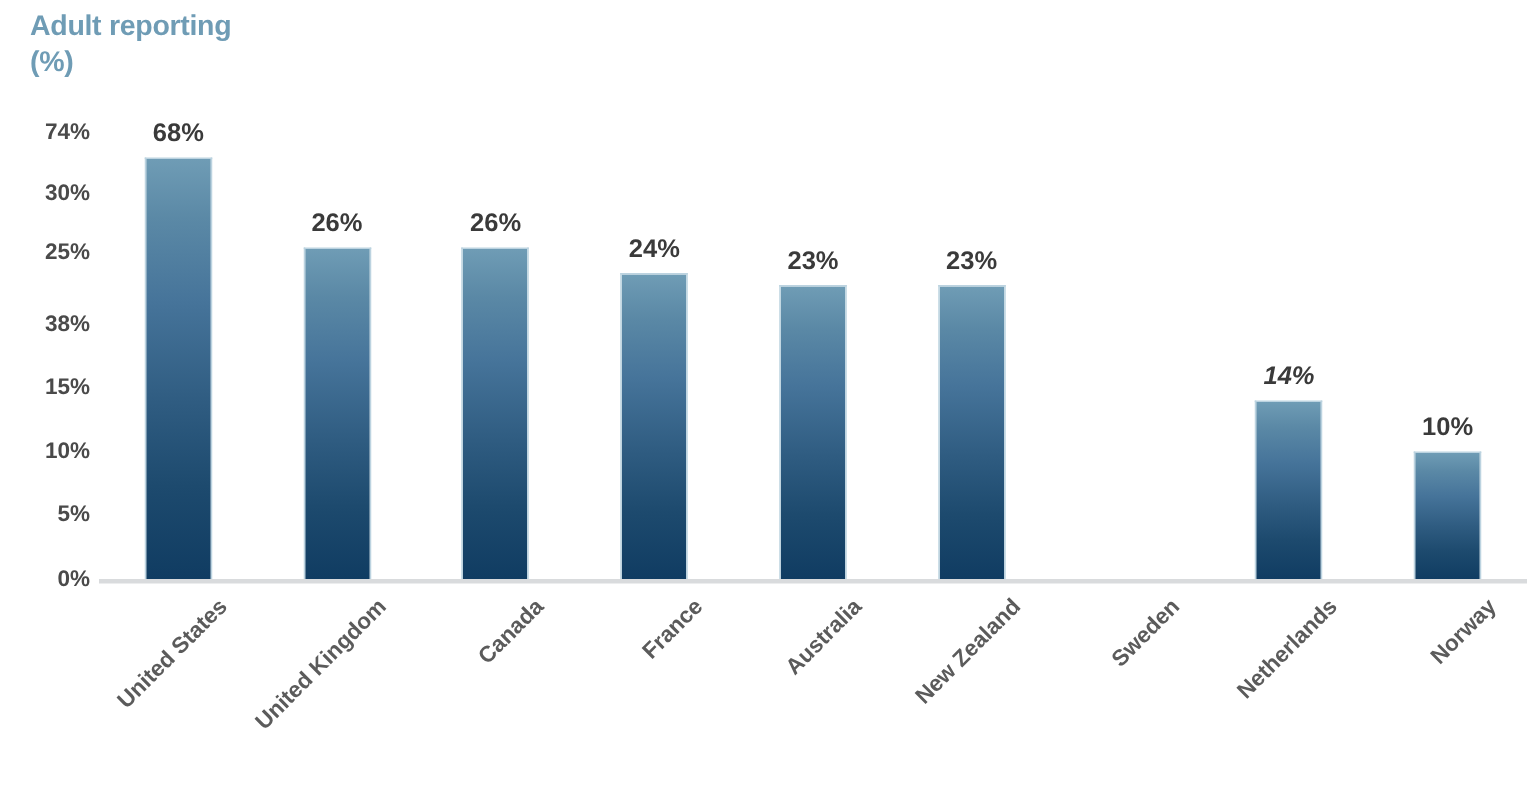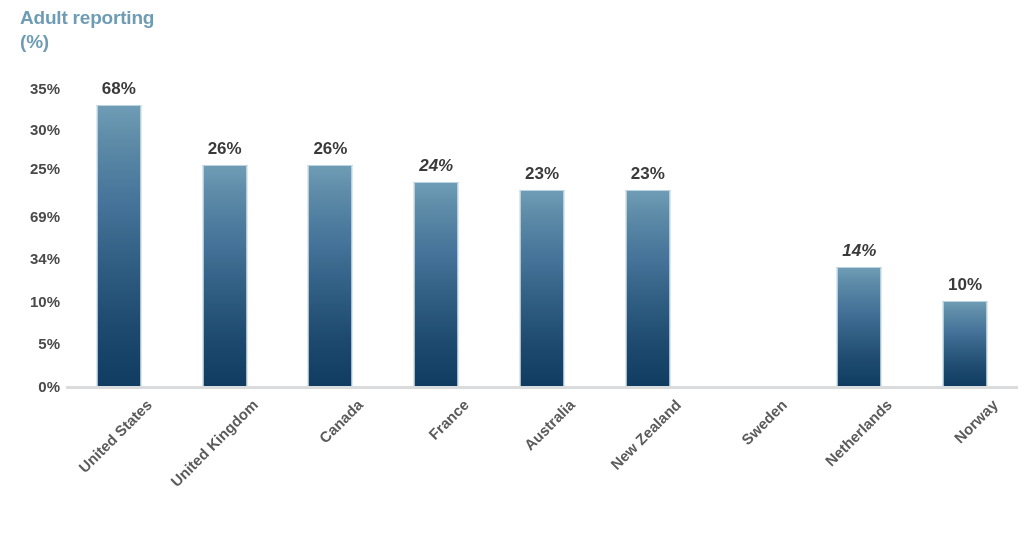--- a/index.html
+++ b/index.html
@@ -125,46 +125,46 @@
 <body>
 
 <div id="chart-root">
 
   <div id="chart-title">
     <span class="t-line">Adult reporting</span>
     <span class="t-line">(%)</span>
   </div>
 
   <div id="y-axis">
-      <div class="ytick" style="top: 88px;">35%</div>
+      <div class="ytick" style="top: 88px;">74%</div>
       <div class="ytick" style="top: 129px;">30%</div>
       <div class="ytick" style="top: 168px;">25%</div>
-      <div class="ytick" style="top: 215.714px;">69%</div>
-      <div class="ytick" style="top: 258.286px;">34%</div>
+      <div class="ytick" style="top: 215.714px;">38%</div>
+      <div class="ytick" style="top: 258.286px;">15%</div>
       <div class="ytick" style="top: 300.857px;">10%</div>
       <div class="ytick" style="top: 343.429px;">5%</div>
       <div class="ytick" style="top: 386px;">0%</div>
     </div>
 
   <div id="axis-line"></div>
 
   <div id="plot-area">
       <div class="bar-slot" style="left: 0px; width: 105.778px;">
         <div class="bar" style="height: 280.971px;"></div>
         <div class="bar-label" style="bottom: 286.971px;">68%</div>
       </div>
       <div class="bar-slot" style="left: 105.778px; width: 105.778px;">
         <div class="bar" style="height: 221.371px;"></div>
         <div class="bar-label" style="bottom: 227.371px;">26%</div>
       </div>
       <div class="bar-slot" style="left: 211.556px; width: 105.778px;">
         <div class="bar" style="height: 221.371px;"></div>
         <div class="bar-label" style="bottom: 227.371px;">26%</div>
       </div>
-      <div class="bar-slot" style="left: 317.333px; width: 105.778px; font-style: italic;">
+      <div class="bar-slot" style="left: 317.333px; width: 105.778px;">
         <div class="bar" style="height: 204.343px;"></div>
         <div class="bar-label" style="bottom: 210.343px;">24%</div>
       </div>
       <div class="bar-slot" style="left: 423.111px; width: 105.778px;">
         <div class="bar" style="height: 195.829px;"></div>
         <div class="bar-label" style="bottom: 201.829px;">23%</div>
       </div>
       <div class="bar-slot" style="left: 528.889px; width: 105.778px;">
         <div class="bar" style="height: 195.829px;"></div>
         <div class="bar-label" style="bottom: 201.829px;">23%</div>

